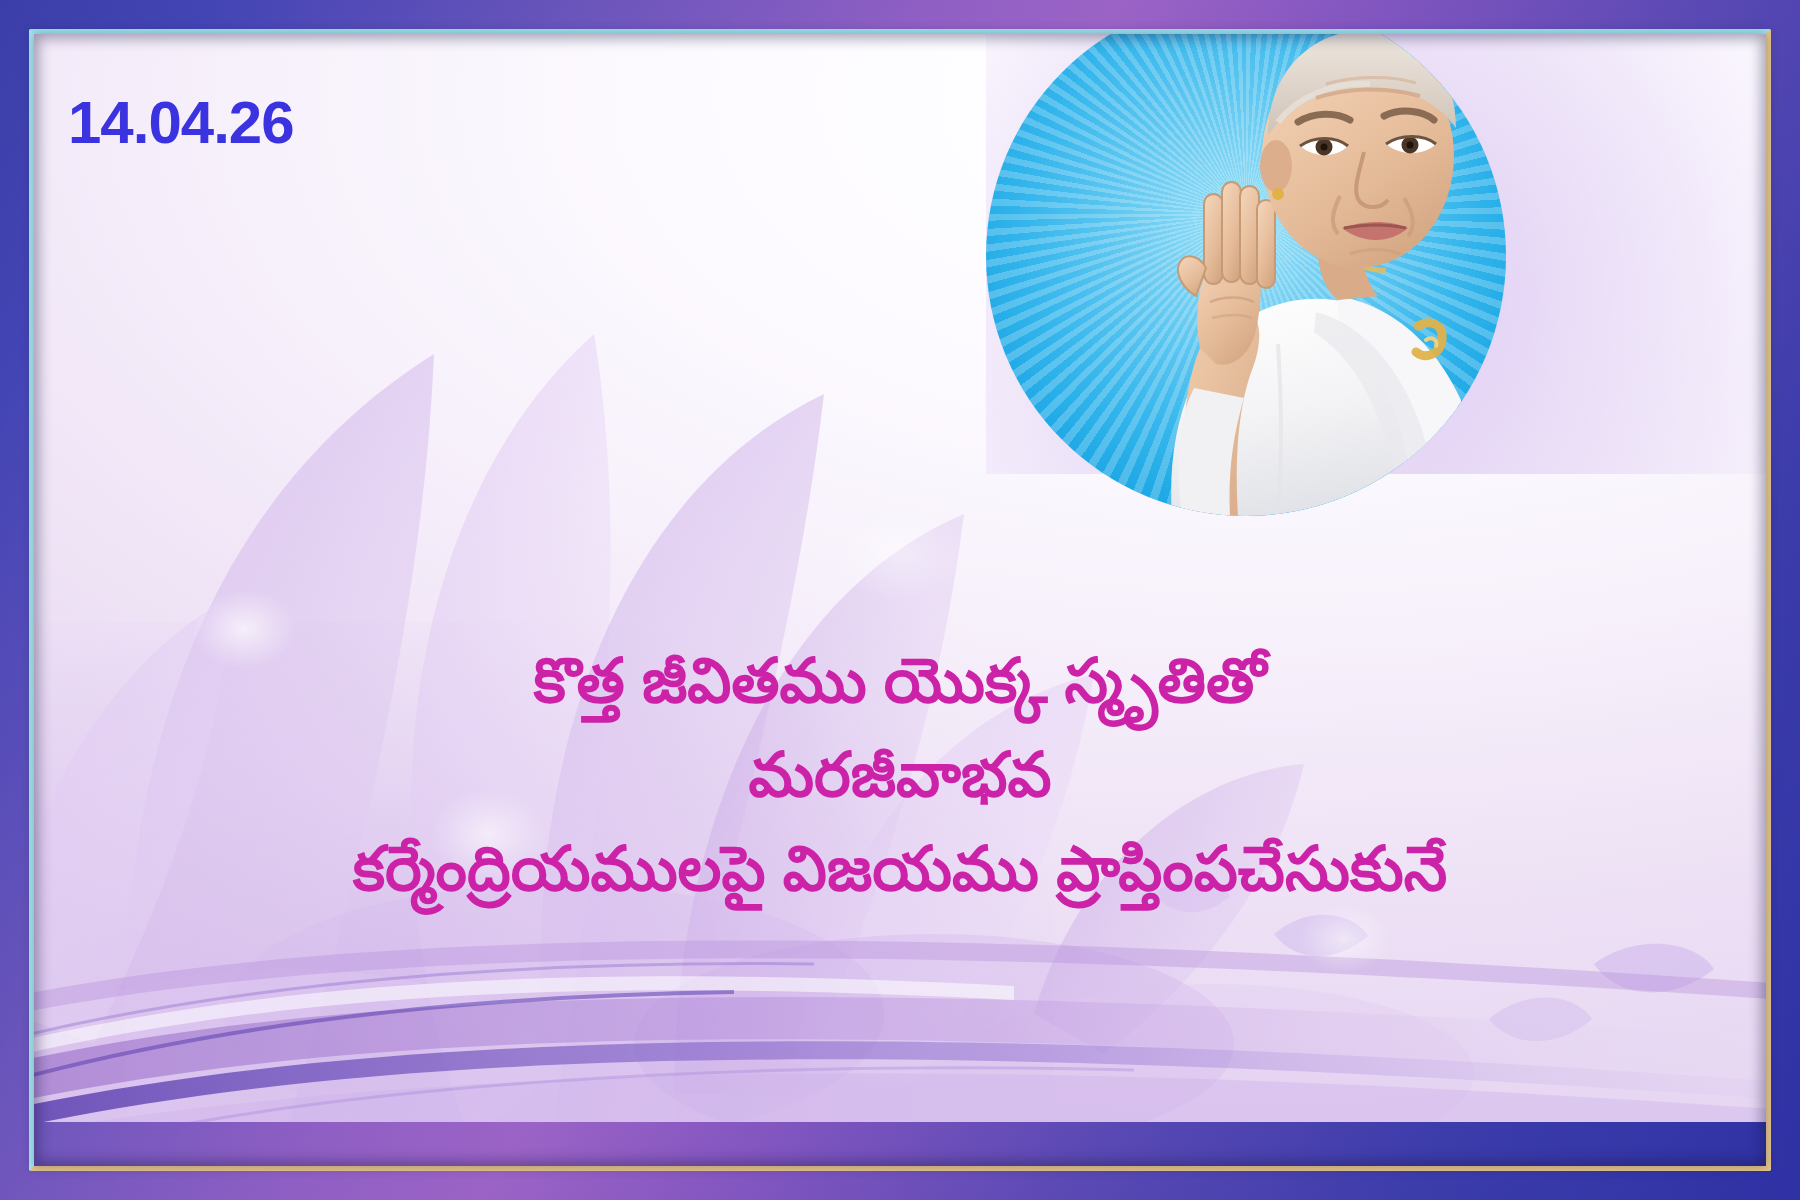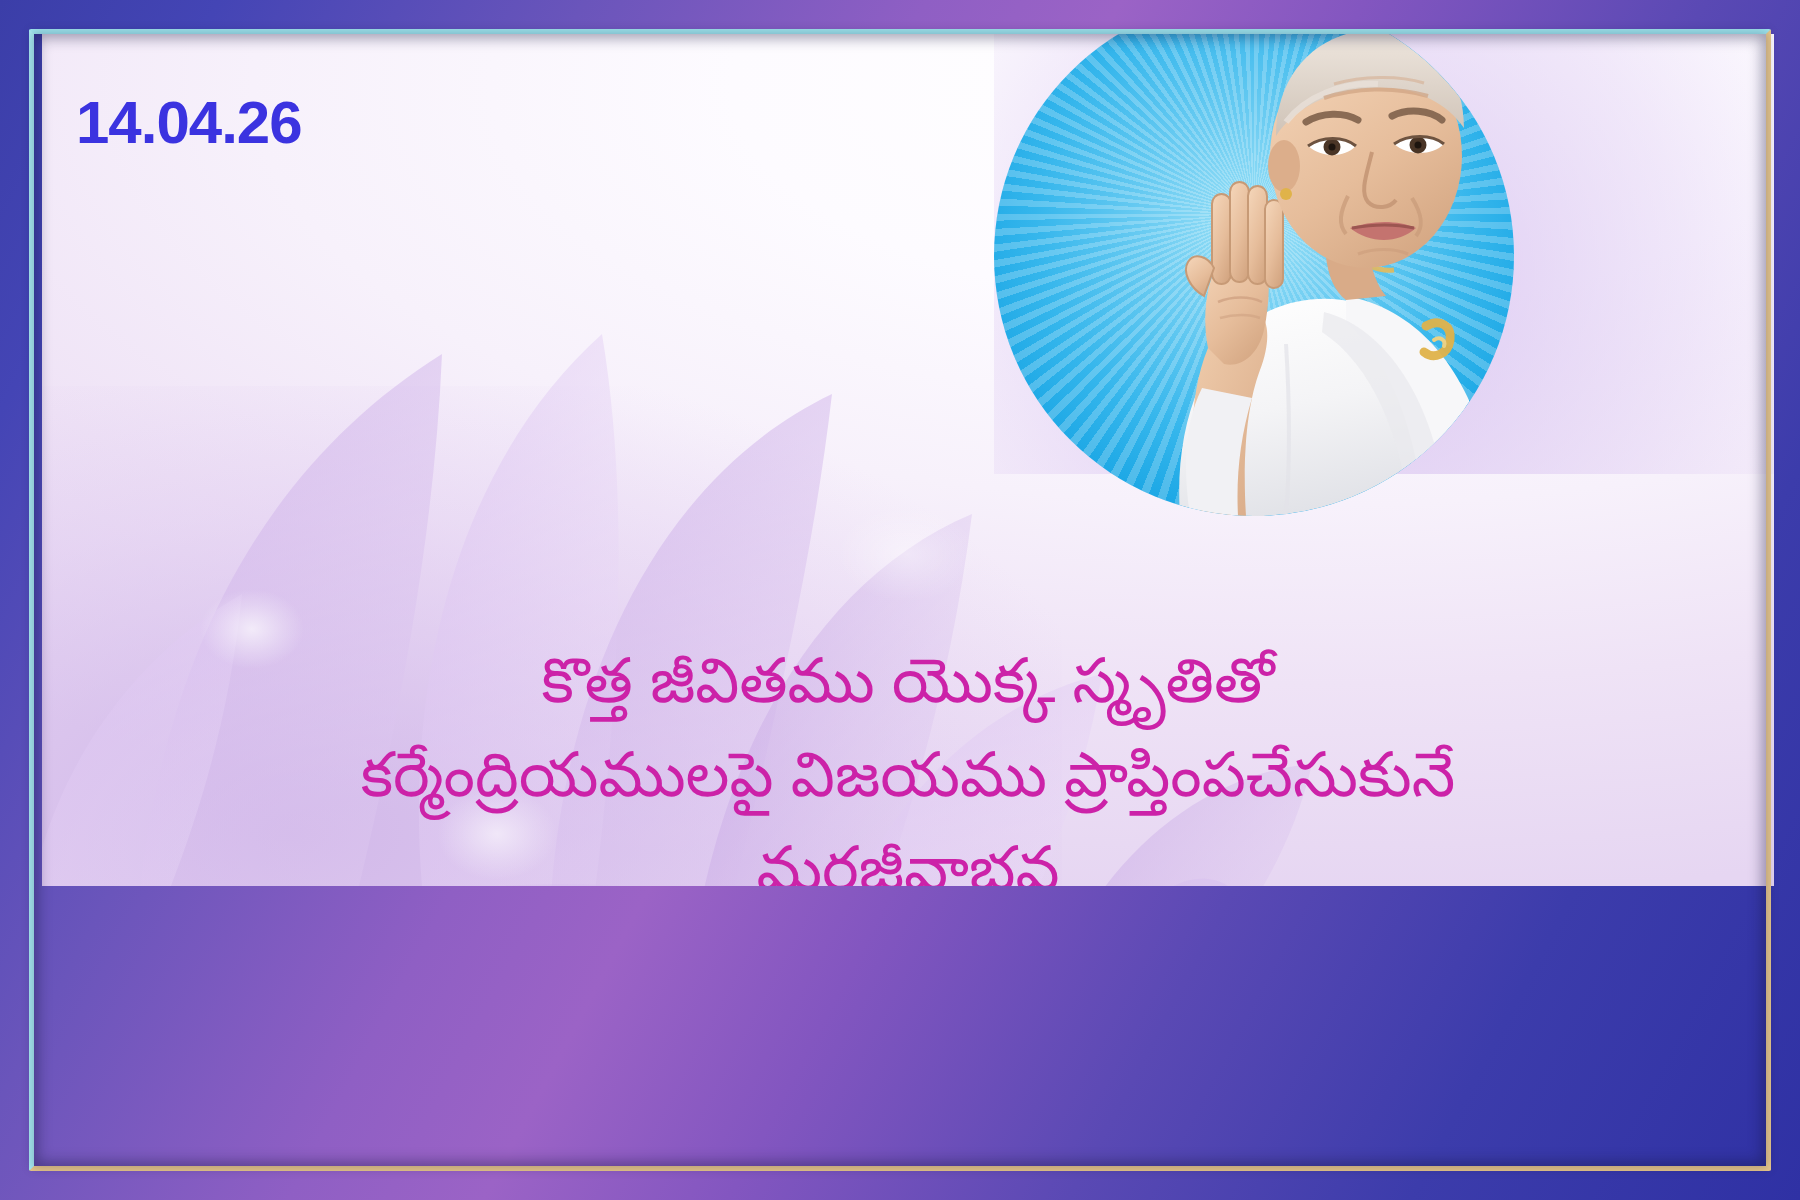--- a/index.html
+++ b/index.html
@@ -59,24 +59,24 @@
     width: 1732px; height: 1132px;
     box-shadow: 0 0 14px 4px rgba(20,20,60,.40) inset,
                 0 0 10px 2px rgba(20,20,60,.25);
     z-index: 4;
     pointer-events: none;
   }
 
   
   #plate {
     position: absolute;
-    left: 42px;
+    left: 34px;
     top: 34px;
     width: 1732px;
-    height: 852px;
+    height: 1088px;
     overflow: hidden;
     background:
       radial-gradient(115% 95% at 72% 6%,  #ffffff 0%, #fdfbff 28%, #f7f1fb 52%, #efe3f6 74%, #e6d6f2 100%);
     z-index: 2;
   }
 
   
   .wash-tr {
     position: absolute;
     right: -120px; top: -180px;
@@ -147,21 +147,21 @@
   #body-text {
     position: absolute;
     left: 0;
     top: 600px;
     width: 1732px;
     text-align: center;
     z-index: 8;
   }
   #body-text .line {
     font-size: 62px;
-    font-weight: normal;
+    font-weight: bold;
     color: #cc22a8;
     line-height: 1.52;
     white-space: nowrap;
   }
 </style>
 </head>
 <body>
 
 <div id="card">
 
@@ -343,21 +343,21 @@
 
           <path d="M 364 258 C 380 252, 400 252, 414 258" stroke="#cb9d7c" stroke-width="3" fill="none" opacity="0.6"></path>
         </g>
       </svg>
     </div>
 
     <div id="date">14.04.26</div>
 
     <div id="body-text">
       <div class="line">కొత్త జీవితము యొక్క స్మృతితో</div>
+      <div class="line">మరజీవాభవ</div>
       <div class="line">కర్మేంద్రియములపై విజయము ప్రాప్తింపచేసుకునే</div>
-      <div class="line">మరజీవాభవ</div>
     </div>
 
   </div>
 
   <div id="frame-line"></div>
   <div id="plate-shadow"></div>
 </div>
 
 </body></html>

